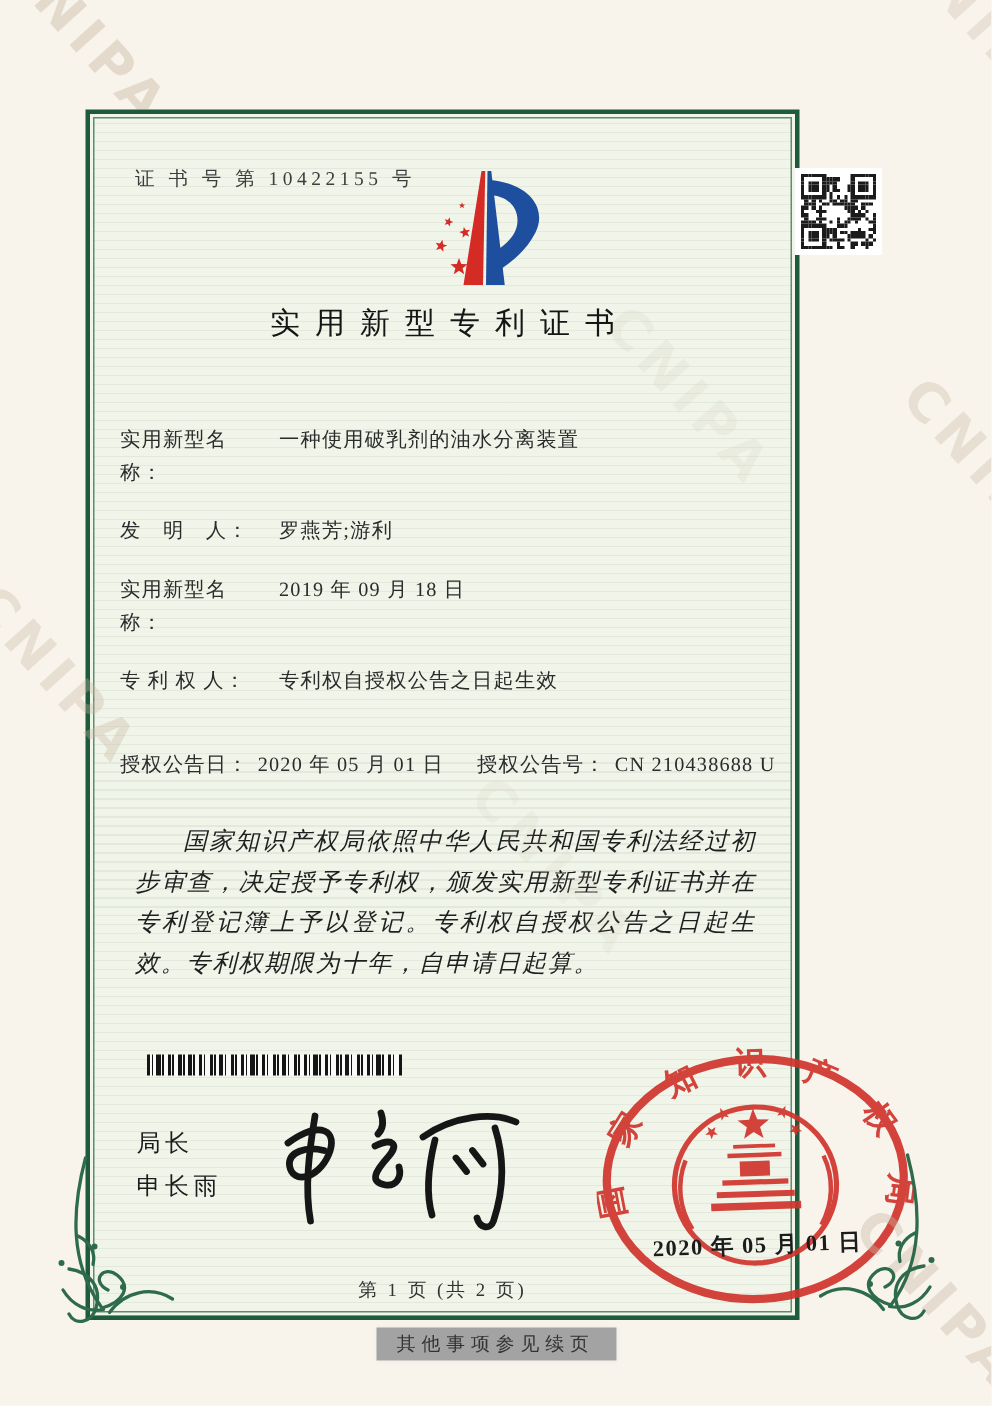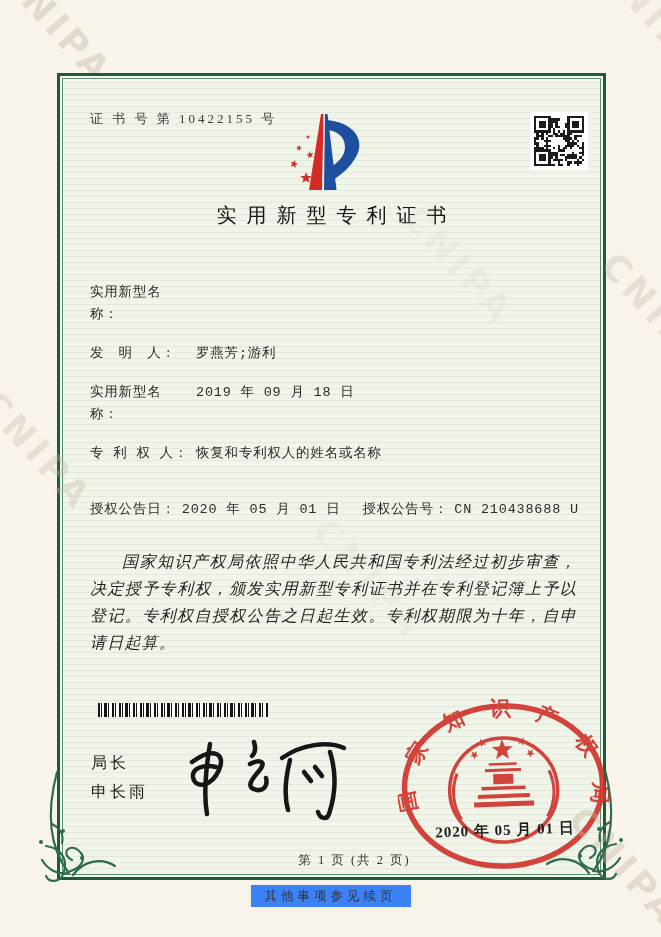--- a/index.html
+++ b/index.html
@@ -12,40 +12,40 @@
       font-size:36px;letter-spacing:5px;color:#c7b7a2;transform:rotate(48deg);pointer-events:none;}
   .wm1{left:-16px;top:4px;opacity:.42;}
   .wm2{left:582px;top:-4px;opacity:.30;}
   .wm3{left:584px;top:292px;opacity:.34;z-index:3;}
   .wm4{left:-36px;top:430px;opacity:.34;z-index:3;}
   .wm5{left:552px;top:846px;opacity:.40;z-index:3;}
   .wm6{left:386px;top:244px;opacity:.12;z-index:3;}
   .wm7{left:296px;top:558px;opacity:.10;z-index:3;}
 
   
-  .frame{position:absolute;left:57px;top:73px;width:549px;height:807px;box-sizing:border-box;
+  .frame{position:absolute;left:57px;top:73px;width:476px;height:807px;box-sizing:border-box;
          border:3px solid #1d5b3c;z-index:2;
          background:
            repeating-linear-gradient(180deg, rgba(120,160,130,.12) 0 1px, rgba(120,160,130,0) 1px 6px),
            #f1f4e9;
          box-shadow: inset 0 0 0 2px #f1f4e9, inset 0 0 0 3px rgba(46,107,74,.75);}
 
   .cert-no{position:absolute;left:30px;top:34px;font-size:13px;letter-spacing:3px;color:#3d3d3d;}
 
   .logo{position:absolute;left:204px;top:16px;width:118px;height:110px;}
 
   .qr{position:absolute;left:470px;top:36px;width:58px;height:58px;background:#fff;padding:4px;
       box-sizing:border-box;display:grid;grid-template-columns:repeat(21,1fr);grid-template-rows:repeat(21,1fr);}
   .qr i{display:block;}
   .qr i.b{background:#1b1b1b;}
 
   .title{position:absolute;left:0;top:126px;width:100%;margin:0;text-align:center;
          font-size:20px;font-weight:400;letter-spacing:10px;text-indent:10px;color:#151515;}
 
-  .fields{position:absolute;left:30px;top:206px;right:38px;font-size:13.5px;letter-spacing:.8px;color:#2b2b2b;font-family:Liberation Mono, monospace;}
+  .fields{position:absolute;left:20px;top:206px;right:38px;font-size:13.5px;letter-spacing:.8px;color:#2b2b2b;}
   .fields .row{display:flex;line-height:22px;margin-bottom:17px;}
   .fields .lbl{flex:0 0 100px;}
   .fields .val{flex:1 1 auto;margin-left:6px;}
   .fields .grant{margin-bottom:0;}
   .fields .grant .lbl{flex:0 0 auto;}
   .fields .grant .val{flex:0 0 auto;}
   .fields .grant .g2{margin-left:22px;}
 
   .paras{position:absolute;left:30px;right:26px;top:472px;font-size:16px;line-height:27px;
          letter-spacing:1.2px;text-align:justify;font-style:italic;color:#1f1f1f;}
@@ -59,24 +59,24 @@
   .signer{position:absolute;left:31px;top:672px;font-size:16px;letter-spacing:3px;line-height:29px;color:#1c1c1c;
           font-family:"Liberation Sans","DejaVu Sans",sans-serif;}
 
   .sig{position:absolute;left:118px;top:654px;width:200px;height:100px;}
 
   .seal{position:absolute;left:338px;top:618px;width:212px;height:212px;transform:rotate(-2deg);}
   .seal-red{fill:#d0342c;}
   .seal text{font-family:"Liberation Serif","DejaVu Serif",serif;}
 
   .pagenum{position:absolute;left:0;top:776px;width:100%;text-align:center;font-size:12.5px;
-           letter-spacing:2px;color:#333;padding-left:23px;}
+           letter-spacing:2px;color:#333;}
 
   .note{position:absolute;left:0;top:888px;width:100%;text-align:center;font-size:12.5px;letter-spacing:4px;color:#333;}
-  .note span{background:#3b82f6;padding:4px 14px;box-shadow:0 0 4px rgba(0,0,0,.05);}
+  .note span{background:#a3a3a3;padding:4px 14px;box-shadow:0 0 4px rgba(0,0,0,.05);}
 
   .flourish{position:absolute;z-index:4;width:110px;height:130px;}
   .fl-left{left:16px;top:754px;}
   .fl-right{left:536px;top:752px;transform:scaleX(-1);}
   .flourish path{fill:none;stroke:#2e6b4a;stroke-width:2.2;stroke-linecap:round;}
   .flourish circle{fill:#2e6b4a;}
 </style>
 </head>
 <body>
 
@@ -547,32 +547,33 @@
         <i class="b"></i>
         <i class=""></i>
         <i class=""></i>
       </div>
 
     <h1 class="title">实用新型专利证书</h1>
 
     <div class="fields">
       <div class="row">
         <span class="lbl">实用新型名称：</span>
+        <span class="val">一种使用破乳剂的油水分离装置</span>
       </div>
       <div class="row">
         <span class="lbl">发　明　人：</span>
         <span class="val">罗燕芳;游利</span>
       </div>
       <div class="row">
         <span class="lbl">实用新型名称：</span>
         <span class="val">2019 年 09 月 18 日</span>
       </div>
       <div class="row">
         <span class="lbl">专 利 权 人：</span>
-        <span class="val">恢复和专利权人的姓名或名称</span>
+        <span class="val">专利权自授权公告之日起生效</span>
       </div>
       <div class="row">
       </div>
       <div class="row grant">
         <span class="lbl">授权公告日：</span>
         <span class="val">2020 年 05 月 01 日</span>
         <span class="lbl g2">授权公告号：</span>
         <span class="val">CN 210438688 U</span>
       </div>
     </div>

